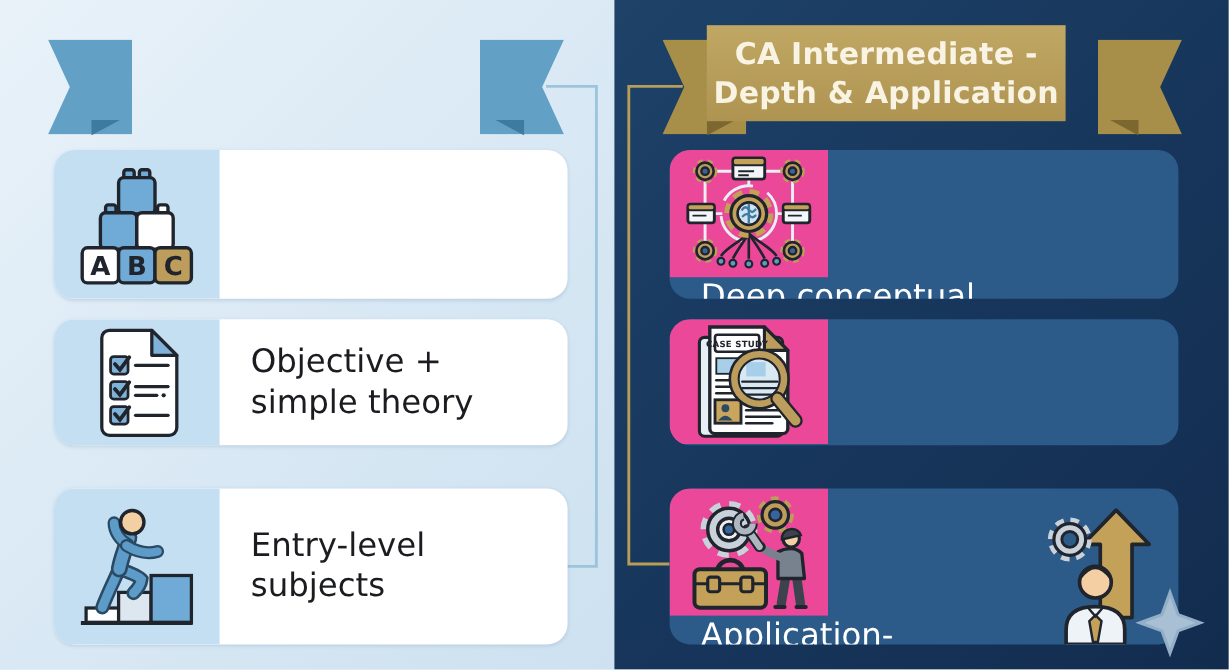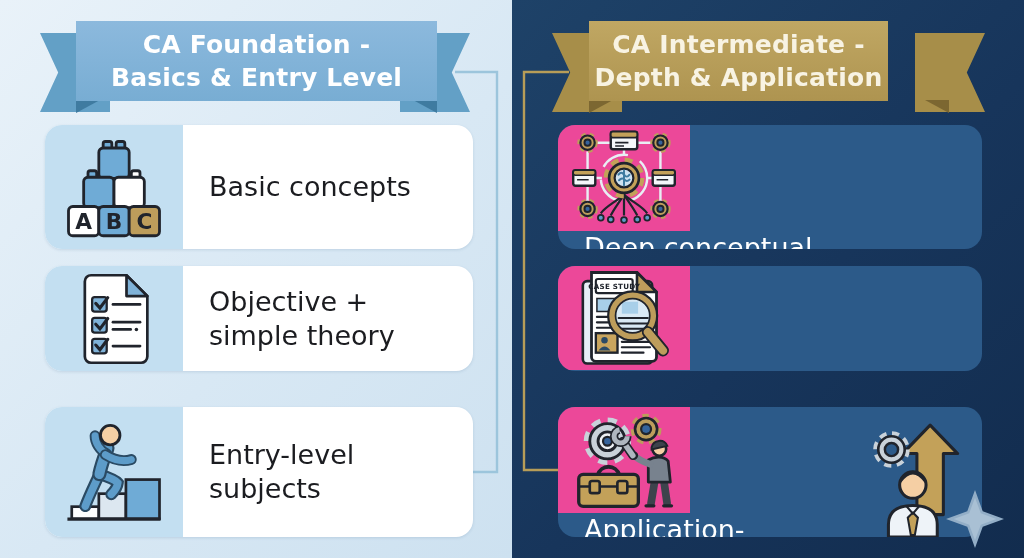--- a/index.html
+++ b/index.html
@@ -60,22 +60,20 @@
   <svg class="connectors" width="1024" height="558" viewBox="0 0 1024 558">
     <path d="M455 72 H497 V472 H469" fill="none" stroke="#9cc5dc" stroke-width="2.4"></path>
     <path d="M569 72 H524 V470 H558" fill="none" stroke="#b79d58" stroke-width="2.4"></path>
   </svg>
 
   <div class="ribbon ribbon-l">
     <div class="tail tl"></div>
     <div class="tail tr"></div>
     <div class="fold fl"></div>
     <div class="fold fr"></div>
-    <div class="ribbon-main">CA Foundation -
-Basics &amp; Entry Level</div>
   </div>
 
   <div class="ribbon ribbon-r">
     <div class="tail tl"></div>
     <div class="tail tr"></div>
     <div class="fold fl"></div>
     <div class="fold fr"></div>
     <div class="ribbon-main">CA Intermediate -
 Depth &amp; Application</div>
   </div>
@@ -93,21 +91,20 @@
           <rect x="48" y="39" width="28" height="28" rx="4" fill="#ffffff"></rect>
           <rect x="6" y="66" width="28" height="27" rx="4" fill="#ffffff"></rect>
           <rect x="34" y="66" width="28" height="27" rx="4" fill="#6fabd6"></rect>
           <rect x="62" y="66" width="28" height="27" rx="4" fill="#bd9d5b"></rect>
         </g>
         <text x="20" y="87" font-size="20" font-weight="bold" text-anchor="middle" fill="#20242c">A</text>
         <text x="48" y="87" font-size="20" font-weight="bold" text-anchor="middle" fill="#20242c">B</text>
         <text x="76" y="87" font-size="20" font-weight="bold" text-anchor="middle" fill="#20242c">C</text>
       </svg>
     </div>
-    <div class="card-label">Basic concepts</div>
   </div>
 
   <div class="card cl c2">
     <div class="icon-panel">
       <svg width="100" height="100" viewBox="0 0 96 96">
         <path d="M26 6 H60 L80 26 V84 a6 6 0 0 1 -6 6 H26 a6 6 0 0 1 -6 -6 V12 a6 6 0 0 1 6 -6 Z" fill="#ffffff" stroke="#20242c" stroke-width="2.6"></path>
         <path d="M60 6 L80 26 H60 Z" fill="#7fb2d8" stroke="#20242c" stroke-width="2.6" stroke-linejoin="round"></path>
         <g stroke="#20242c">
           <rect x="27" y="27" width="14" height="14" rx="2.5" fill="#7fb2d8" stroke-width="2.2"></rect>
           <rect x="27" y="47" width="14" height="14" rx="2.5" fill="#7fb2d8" stroke-width="2.2"></rect>

